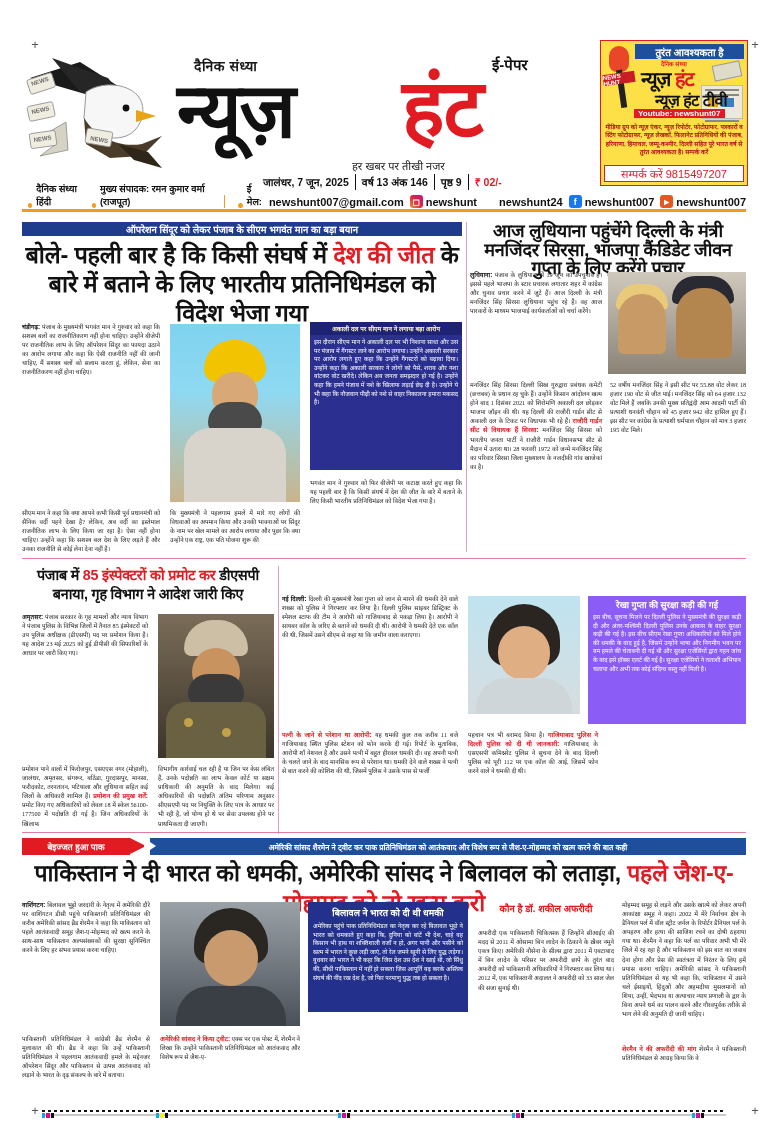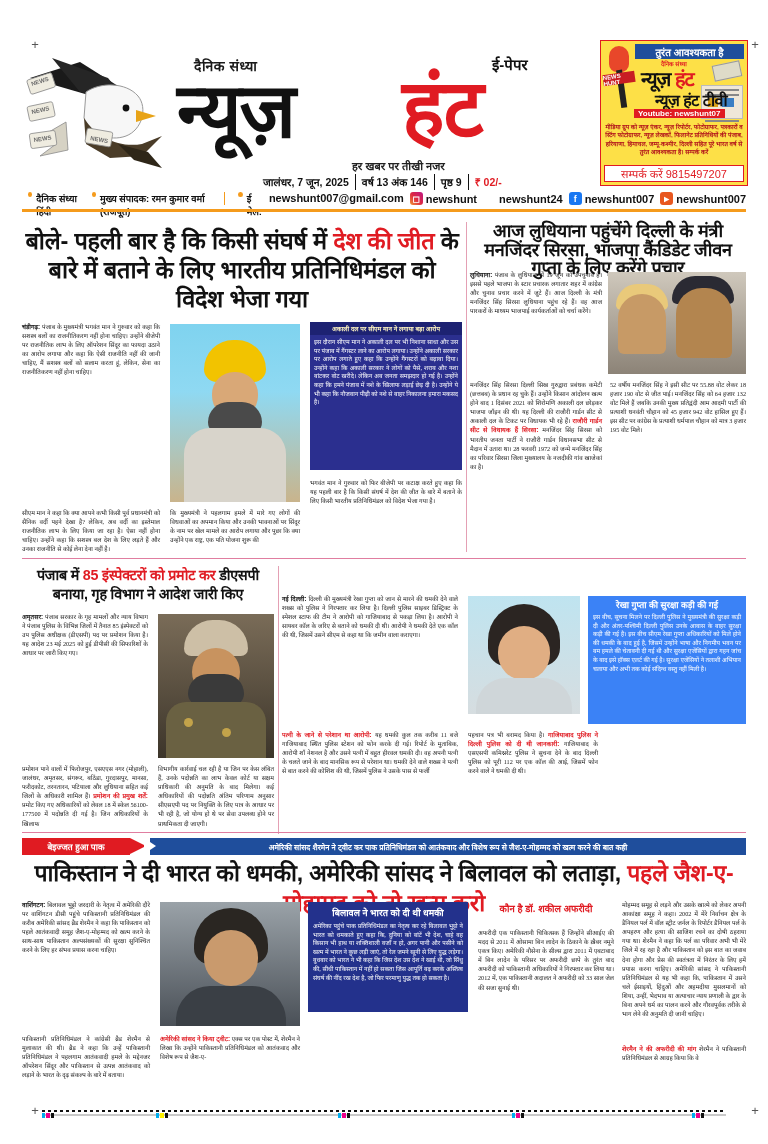--- a/index.html
+++ b/index.html
@@ -10,28 +10,28 @@
   .regmark{position:absolute;width:14px;height:14px;color:#555;font-size:13px;line-height:14px;text-align:center;font-family:"Liberation Sans",sans-serif;}
 
   
   .masthead{position:absolute;left:22px;top:38px;width:560px;height:148px;}
   .eagle{position:absolute;left:0px;top:14px;width:190px;height:120px;}
   .daily-sandhya{position:absolute;left:172px;top:18px;font-family:"Liberation Sans",sans-serif;font-size:14px;font-weight:bold;color:#1a1a1a;letter-spacing:.5px;}
   .epaper-tag{position:absolute;left:470px;top:16px;font-family:"Liberation Sans",sans-serif;font-size:15px;font-weight:bold;color:#111;}
   .nameplate{position:absolute;left:155px;top:30px;width:410px;height:100px;}
   .np-black{position:absolute;left:0;top:0;font-family:"Liberation Sans",sans-serif;font-size:76px;font-weight:bold;color:#111;line-height:86px;letter-spacing:-2px;}
   .np-red{position:absolute;left:225px;top:-2px;font-family:"Liberation Sans",sans-serif;font-size:80px;font-weight:bold;color:#e01b22;line-height:86px;letter-spacing:-1px;}
-  .tagline{position:absolute;left:330px;top:120px;font-family:"Liberation Sans",sans-serif;font-size:11px;font-weight:bold;color:#222;}
+  .tagline{position:absolute;left:330px;top:120px;font-family:"Liberation Sans",sans-serif;font-size:11px;font-weight:normal;color:#222;}
   .dateline{position:absolute;left:235px;top:136px;display:flex;align-items:stretch;font-family:"Liberation Sans",sans-serif;font-size:10.5px;font-weight:bold;color:#111;}
   .dateline .cell{padding:1px 6px;border-right:1.6px solid #111;white-space:nowrap;}
   .dateline .cell:last-child{border-right:none;}
   .price-red{color:#e01b22;}
 
   
-  .infostrip{position:absolute;left:22px;top:192px;width:724px;height:16px;display:flex;align-items:flex-start;font-family:"Liberation Sans",sans-serif;font-size:9.5px;font-weight:bold;color:#111;}
+  .infostrip{position:absolute;left:22px;top:192px;width:724px;height:16px;display:flex;align-items:flex-end;font-family:"Liberation Sans",sans-serif;font-size:9.5px;font-weight:bold;color:#111;}
   .infostrip .dot{width:5px;height:5px;border-radius:50%;background:#f59b1c;margin:0 4px 0 6px;display:inline-block;}
   .infostrip .sep{width:2px;height:13px;background:#f59b1c;margin:0 7px;}
   .soc{display:inline-flex;align-items:center;margin-left:6px;}
   .soc .badge{width:13px;height:13px;border-radius:3px;margin-right:3px;display:inline-flex;align-items:center;justify-content:center;color:#fff;font-size:9px;font-weight:bold;}
   .bg-ig{background:linear-gradient(45deg,#f09433,#dc2743,#bc1888);}
   .bg-x{background:#fff;color:#111;}
   .bg-fb{background:#1877f2;}
   .bg-yt{background:#e8571f;border-radius:50%;}
   .orangebar{position:absolute;left:22px;top:209px;width:724px;height:2.5px;background:#f59b1c;}
 
@@ -106,21 +106,21 @@
   .mid-left .c1{position:absolute;left:0;top:46px;width:126px;}
   .mid-left .c2{position:absolute;left:0;top:198px;width:126px;}
   .mid-left .c3{position:absolute;left:136px;top:198px;width:116px;}
 
   .mid-right{position:absolute;left:282px;top:566px;width:464px;height:268px;}
   .mid-right h2{margin:0;font-size:15.5px;line-height:19px;text-align:center;}
   .mid-right .photo{position:absolute;left:186px;top:30px;width:112px;height:118px;background:linear-gradient(180deg,#bfe4f0,#d6dde0);overflow:hidden;}
   .mid-right .photo .hair{position:absolute;left:20px;top:8px;width:72px;height:62px;background:#2b2522;border-radius:36px 36px 18px 18px;}
   .mid-right .photo .fc2{position:absolute;left:30px;top:30px;width:52px;height:54px;background:#e0ae83;border-radius:26px;}
   .mid-right .photo .sh{position:absolute;left:8px;top:82px;width:96px;height:36px;background:#cfd6d9;border-radius:30px 30px 0 0;}
-  .box-blue2{position:absolute;left:306px;top:30px;width:158px;height:128px;background:#3b82f6;color:#fff;overflow:hidden;}
+  .box-blue2{position:absolute;left:306px;top:30px;width:158px;height:128px;background:#8b5cf6;color:#fff;overflow:hidden;}
   .box-blue2 .bt{font-family:"Liberation Sans",sans-serif;font-size:8.8px;font-weight:bold;text-align:center;padding:3px 2px 1px 2px;color:#fff;}
   .box-blue2 .bb{padding:1px 5px 4px 5px;font-size:6.1px;line-height:8.6px;text-align:justify;}
   .mid-right .c1{position:absolute;left:0;top:28px;width:176px;}
   .mid-right .c2{position:absolute;left:0;top:164px;width:176px;}
   .mid-right .c3{position:absolute;left:186px;top:164px;width:130px;}
 
   
   .ribbon{position:absolute;left:22px;top:838px;width:724px;height:17px;}
   .ribbon .tag{position:absolute;left:0;top:0;width:108px;height:17px;background:#e01b22;color:#fff;font-family:"Liberation Sans",sans-serif;font-size:8.6px;font-weight:bold;display:flex;align-items:center;justify-content:center;}
   .ribbon .arrow{position:absolute;left:108px;top:0;width:0;height:0;border-top:8.5px solid transparent;border-bottom:8.5px solid transparent;border-left:16px solid #e01b22;}
@@ -253,20 +253,21 @@
       <span style="font-size:11px;">newshunt007</span>
     </span>
     <span class="soc">
       <span class="badge bg-yt">►</span>
       <span style="font-size:11px;">newshunt007</span>
     </span>
   </div>
   <div class="orangebar"></div>
 
   <div class="lead">
+    <div class="kicker">ऑपरेशन सिंदूर को लेकर पंजाब के सीएम भगवंत मान का बड़ा बयान</div>
     <h1 class="headline">
       <span>बोले- पहली बार है कि किसी संघर्ष में </span><span class="red">देश की जीत</span><span> के बारे में बताने के लिए भारतीय प्रतिनिधिमंडल को विदेश भेजा गया</span>
     </h1>
 
     <div class="photo">
       <div class="turban"></div>
         <div class="face"></div>
         <div class="beard"></div>
         <div class="body"></div>
     </div>

